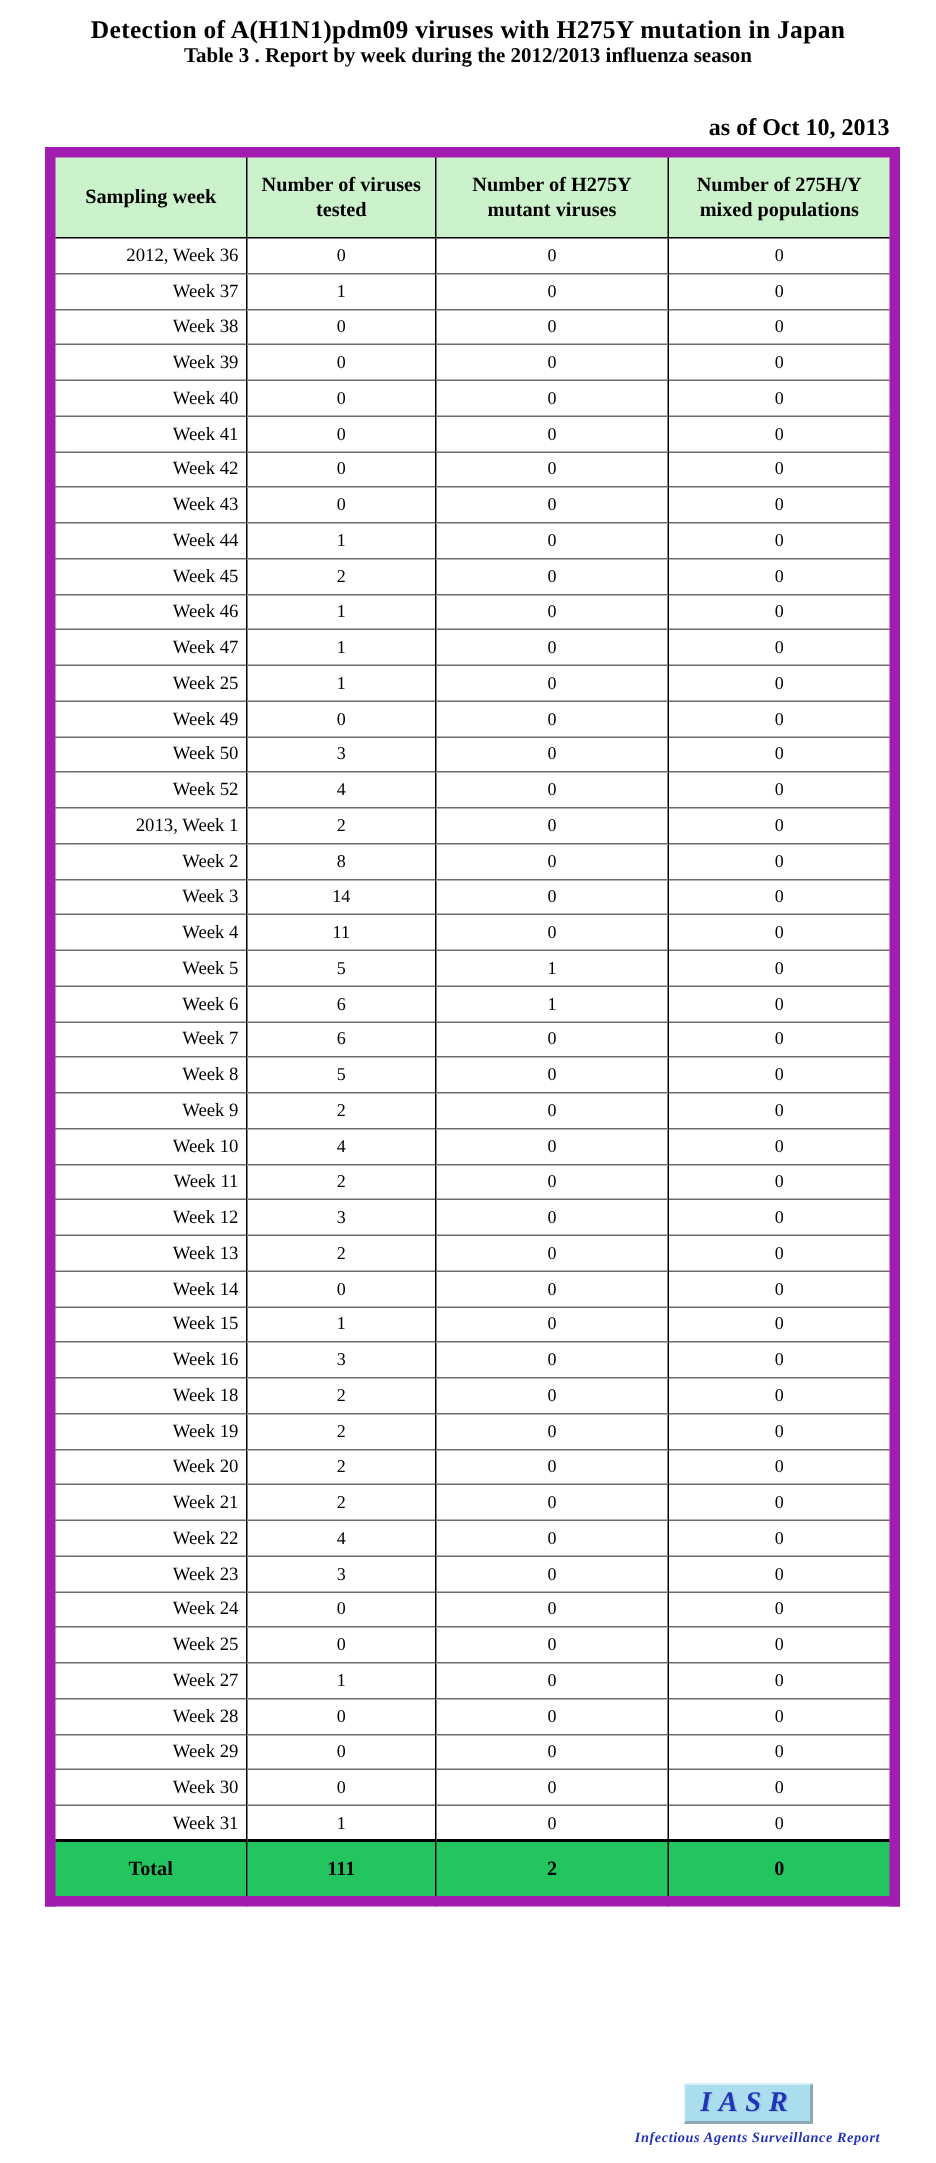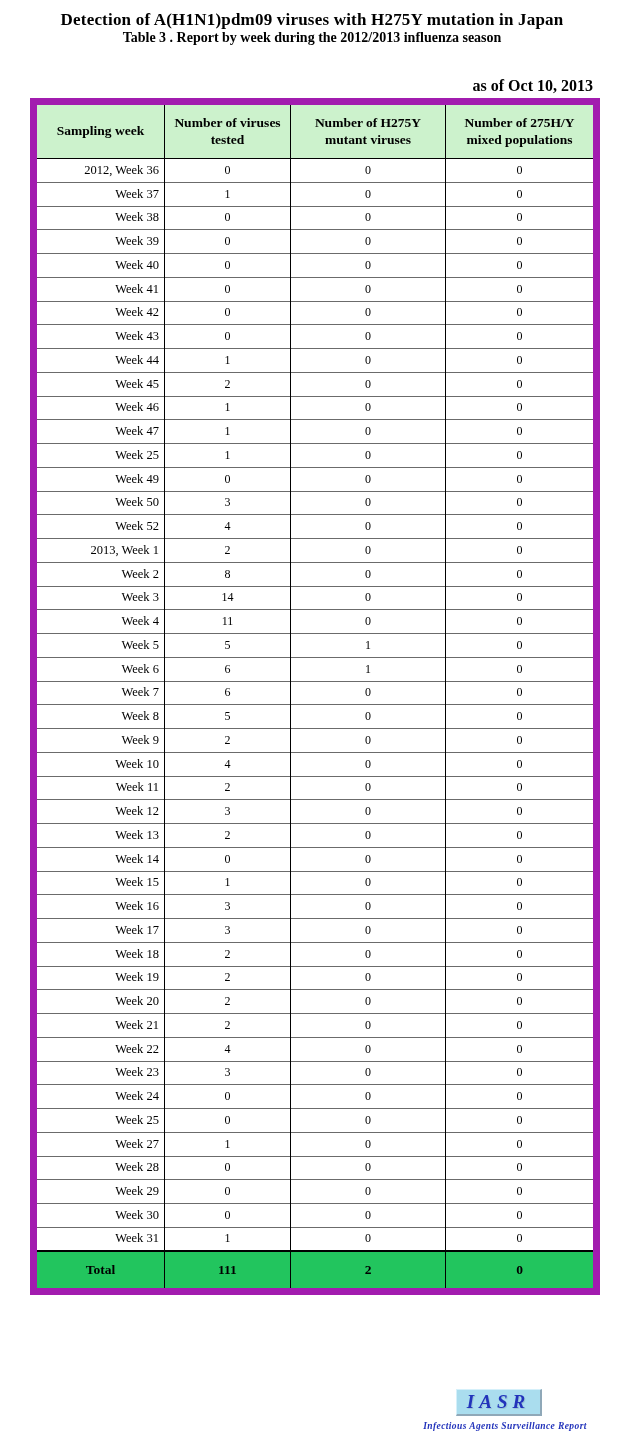--- a/index.html
+++ b/index.html
@@ -333,26 +333,20 @@
           <td class="num">0</td>
           <td class="num">0</td>
         </tr>
         <tr>
           <td class="week">Week 16</td>
           <td class="num">3</td>
           <td class="num">0</td>
           <td class="num">0</td>
         </tr>
         <tr>
-          <td class="week">Week 17</td>
-          <td class="num">3</td>
-          <td class="num">0</td>
-          <td class="num">0</td>
-        </tr>
-        <tr>
           <td class="week">Week 18</td>
           <td class="num">2</td>
           <td class="num">0</td>
           <td class="num">0</td>
         </tr>
         <tr>
           <td class="week">Week 19</td>
           <td class="num">2</td>
           <td class="num">0</td>
           <td class="num">0</td>

